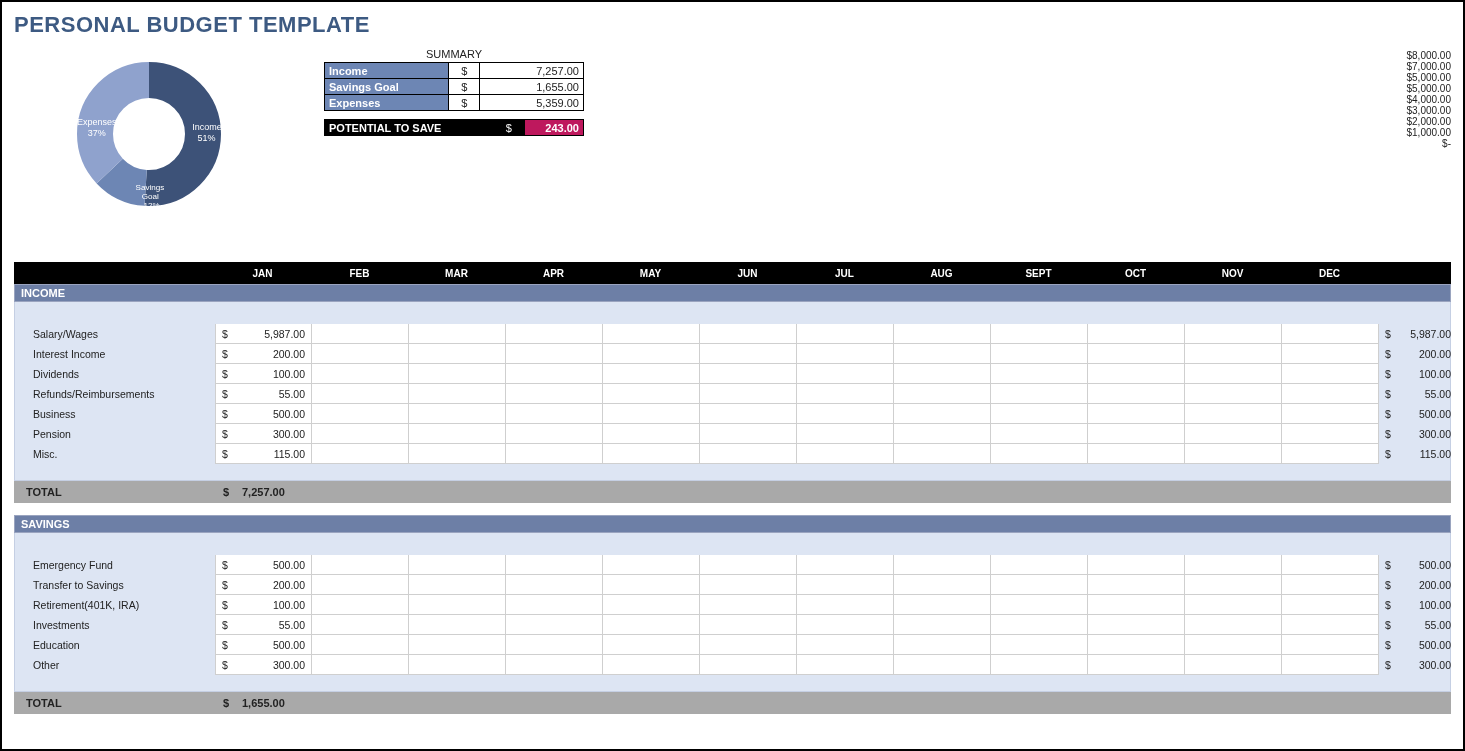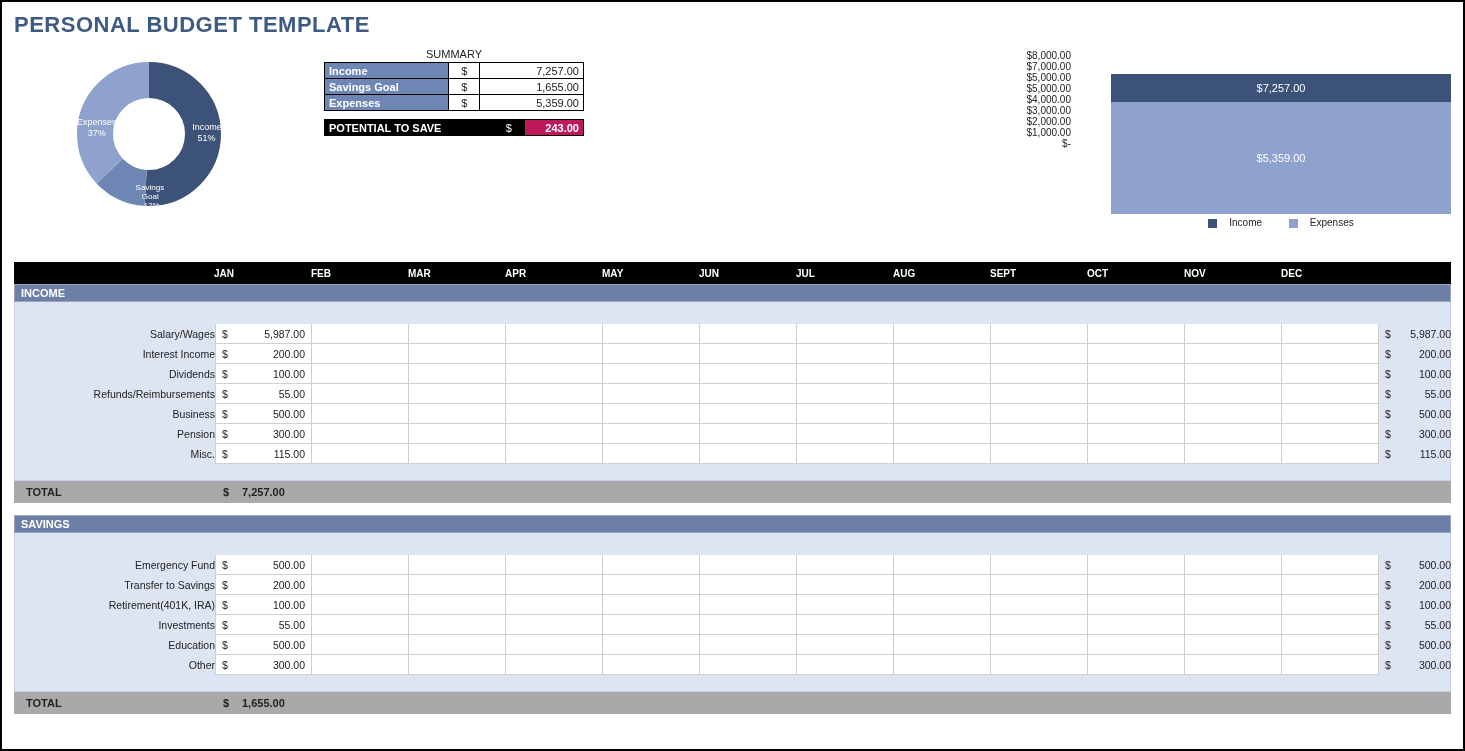--- a/index.html
+++ b/index.html
@@ -72,21 +72,21 @@
   .month-row {
     background:#000;
     color:#fff;
     height:22px;
     display:grid;
     grid-template-columns: 200px repeat(12, 97px) 76px;
     font-weight:700;
     font-size:10px;
     align-items:center;
   }
-  .month-row div { }
+  .month-row div { text-align:center; }
   .month-row div:first-child { text-align:left; padding-left:4px; }
 
   
   .section-header {
     background:#6d7fa6;
     color:#fff;
     font-weight:700;
     font-size:11px;
     padding:2px 6px;
     border:1px solid #9aa4bf;
@@ -97,21 +97,21 @@
     border-top:none;
     padding:6px 0 0 0;
   }
   .grid-row {
     display:grid;
     grid-template-columns: 200px repeat(12, 97px) 76px;
     height:20px;
     font-size:10.5px;
     align-items:center;
   }
-  .grid-row .label { padding-left:18px;text-align:right; }
+  .grid-row .label { padding-left:18px; }
   .grid-row .cell {
     border-right:1px solid #cfcfcf;
     border-bottom:1px solid #cfcfcf;
     height:100%;
     display:flex;
     align-items:center;
     background:#fff;
   }
   .grid-row .cell.first { border-left:1px solid #cfcfcf; }
   .grid-row .cell .ds { width:18px; text-align:center; }
@@ -203,30 +203,20 @@
       <div>$7,000.00</div>
     <div>$5,000.00</div>
       <div>$5,000.00</div>
     <div>$4,000.00</div>
       <div>$3,000.00</div>
     <div>$2,000.00</div>
       <div>$1,000.00</div>
     <div>$-</div>
   </div>
 
-  <div class="bar-wrap">
-    <div class="bar-chart">
-      <div class="bar-inc">$7,257.00</div>
-      <div class="bar-exp">$5,359.00</div>
-    </div>
-    <div class="bar-legend">
-      <span><span class="lg-sw" style="background:#3d5278"></span><span>Income</span></span>
-      <span><span class="lg-sw" style="background:#8fa2cd"></span><span>Expenses</span></span>
-    </div>
-  </div>
 
 </div>
 
 <div class="month-row">
   <div></div>
   <div>JAN</div>
     <div>FEB</div>
     <div>MAR</div>
   <div>APR</div>
     <div>MAY</div>

